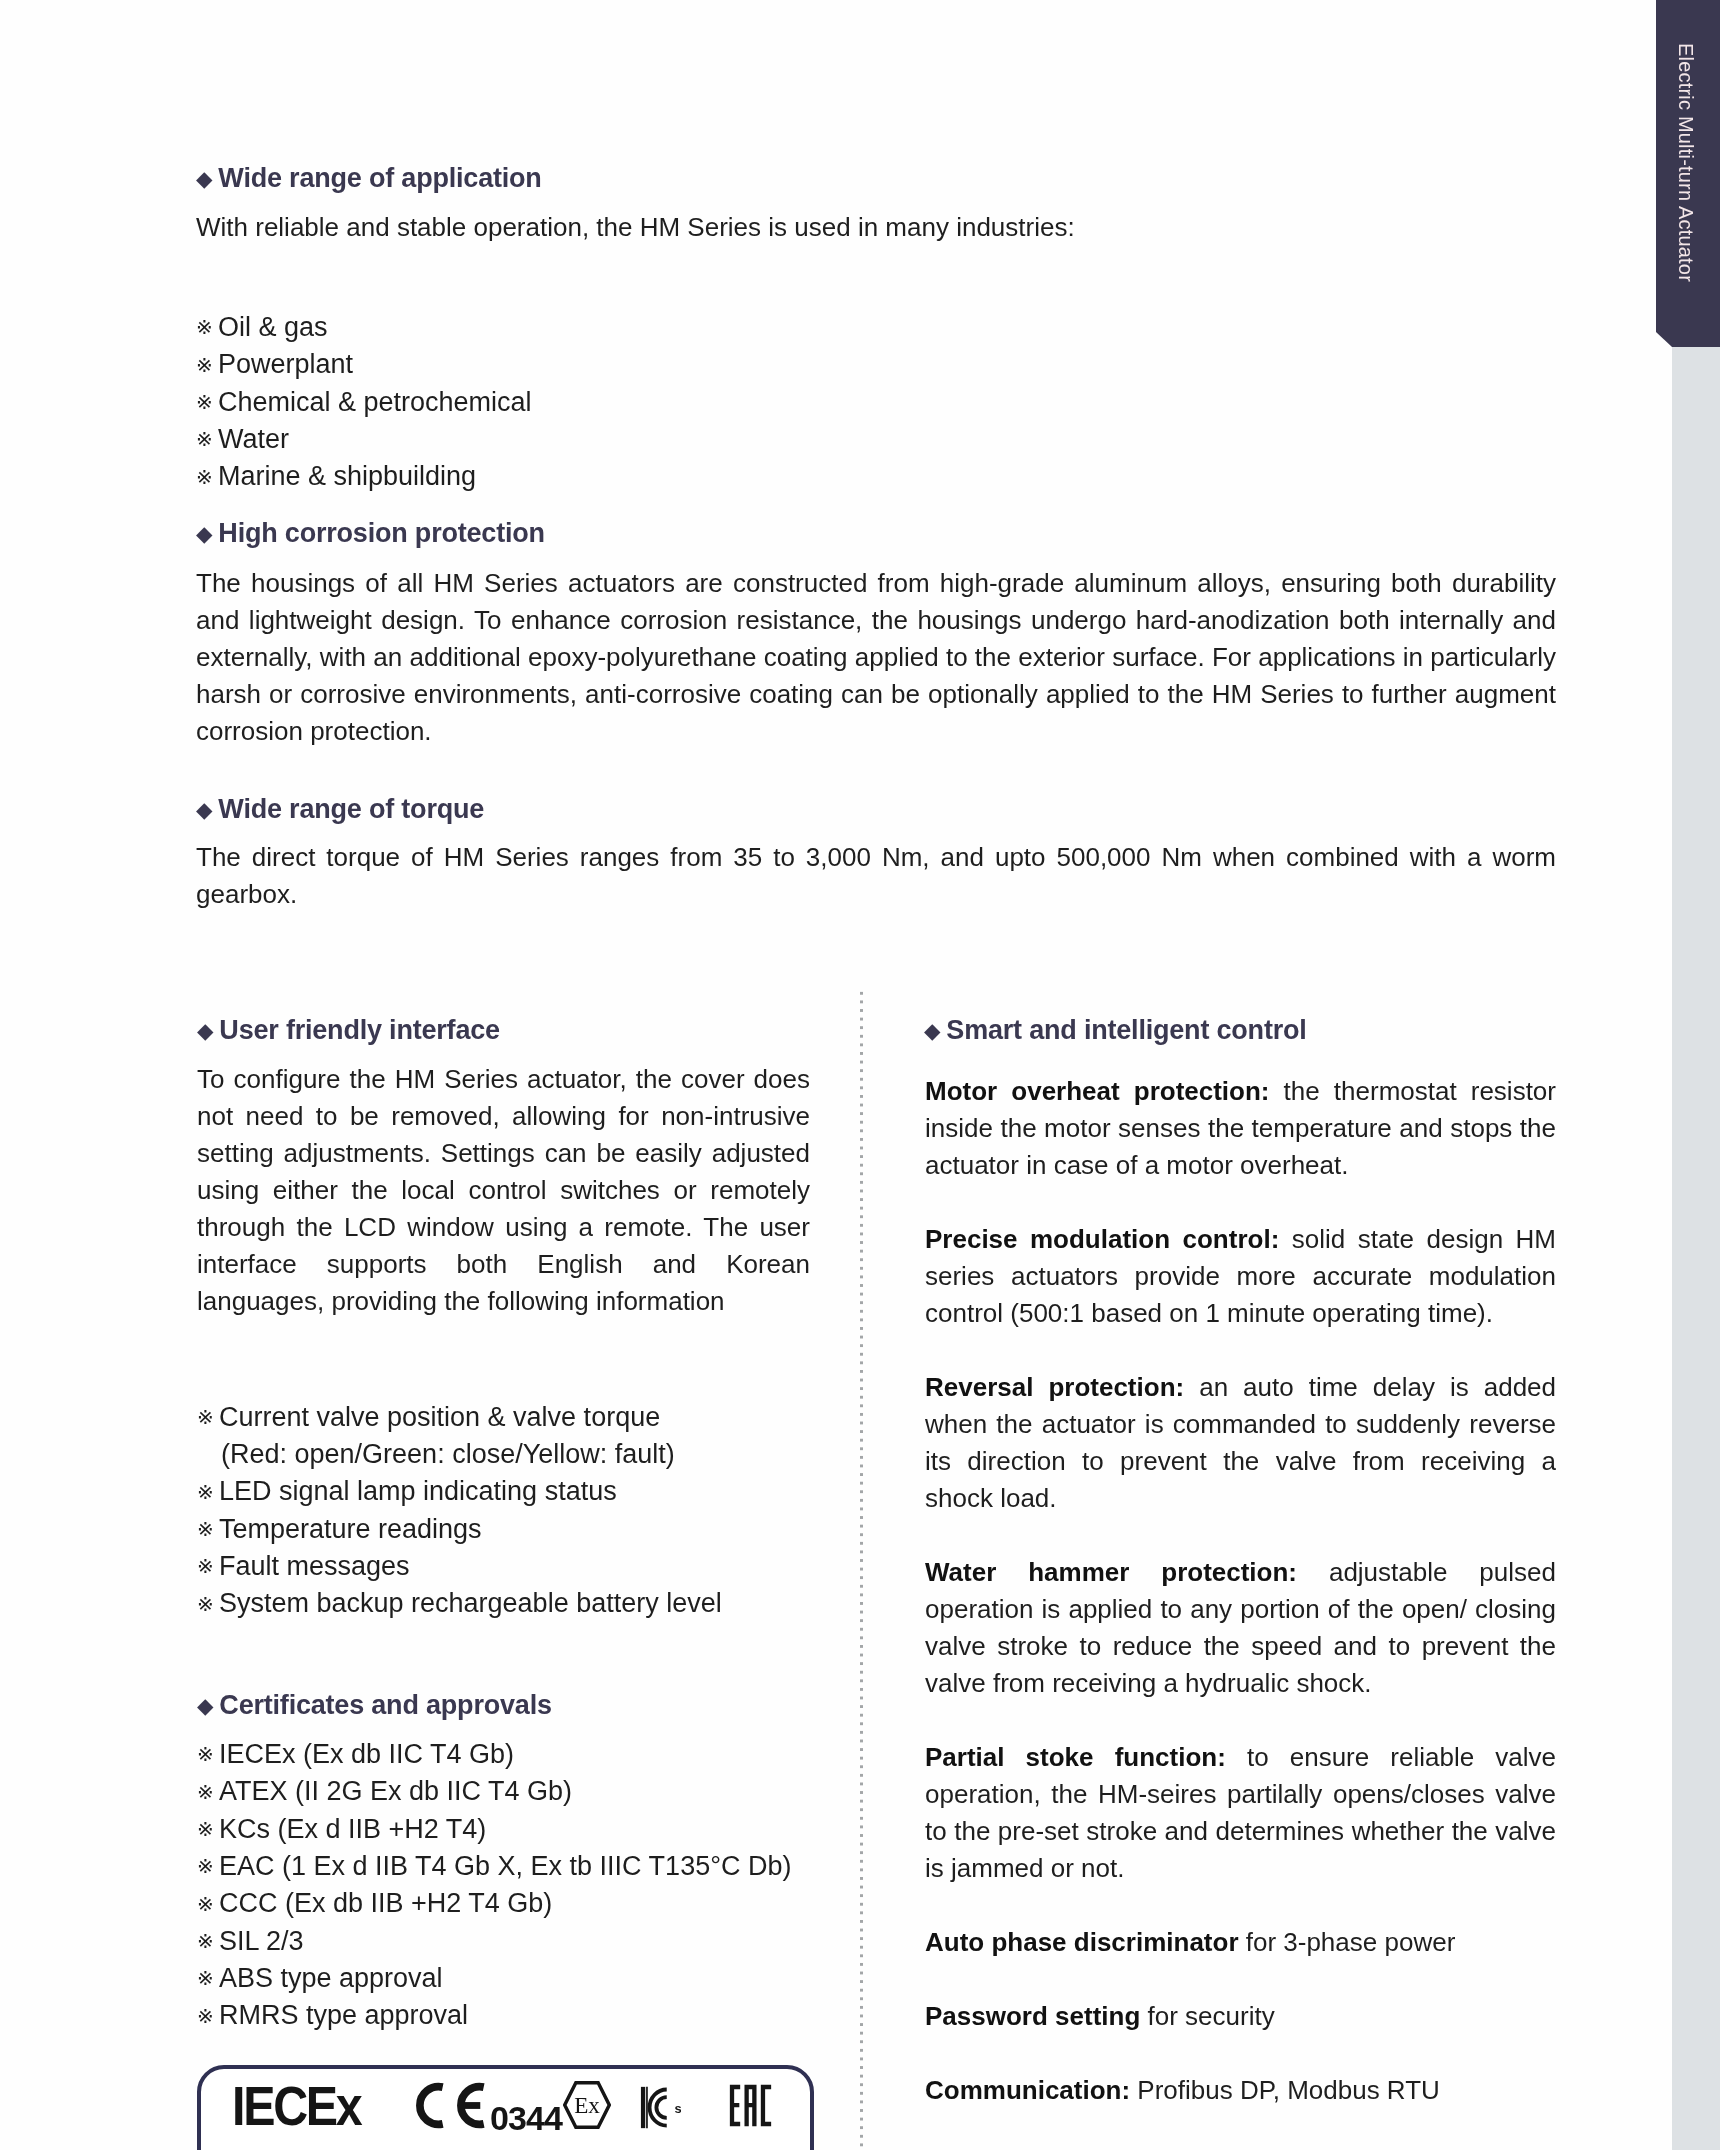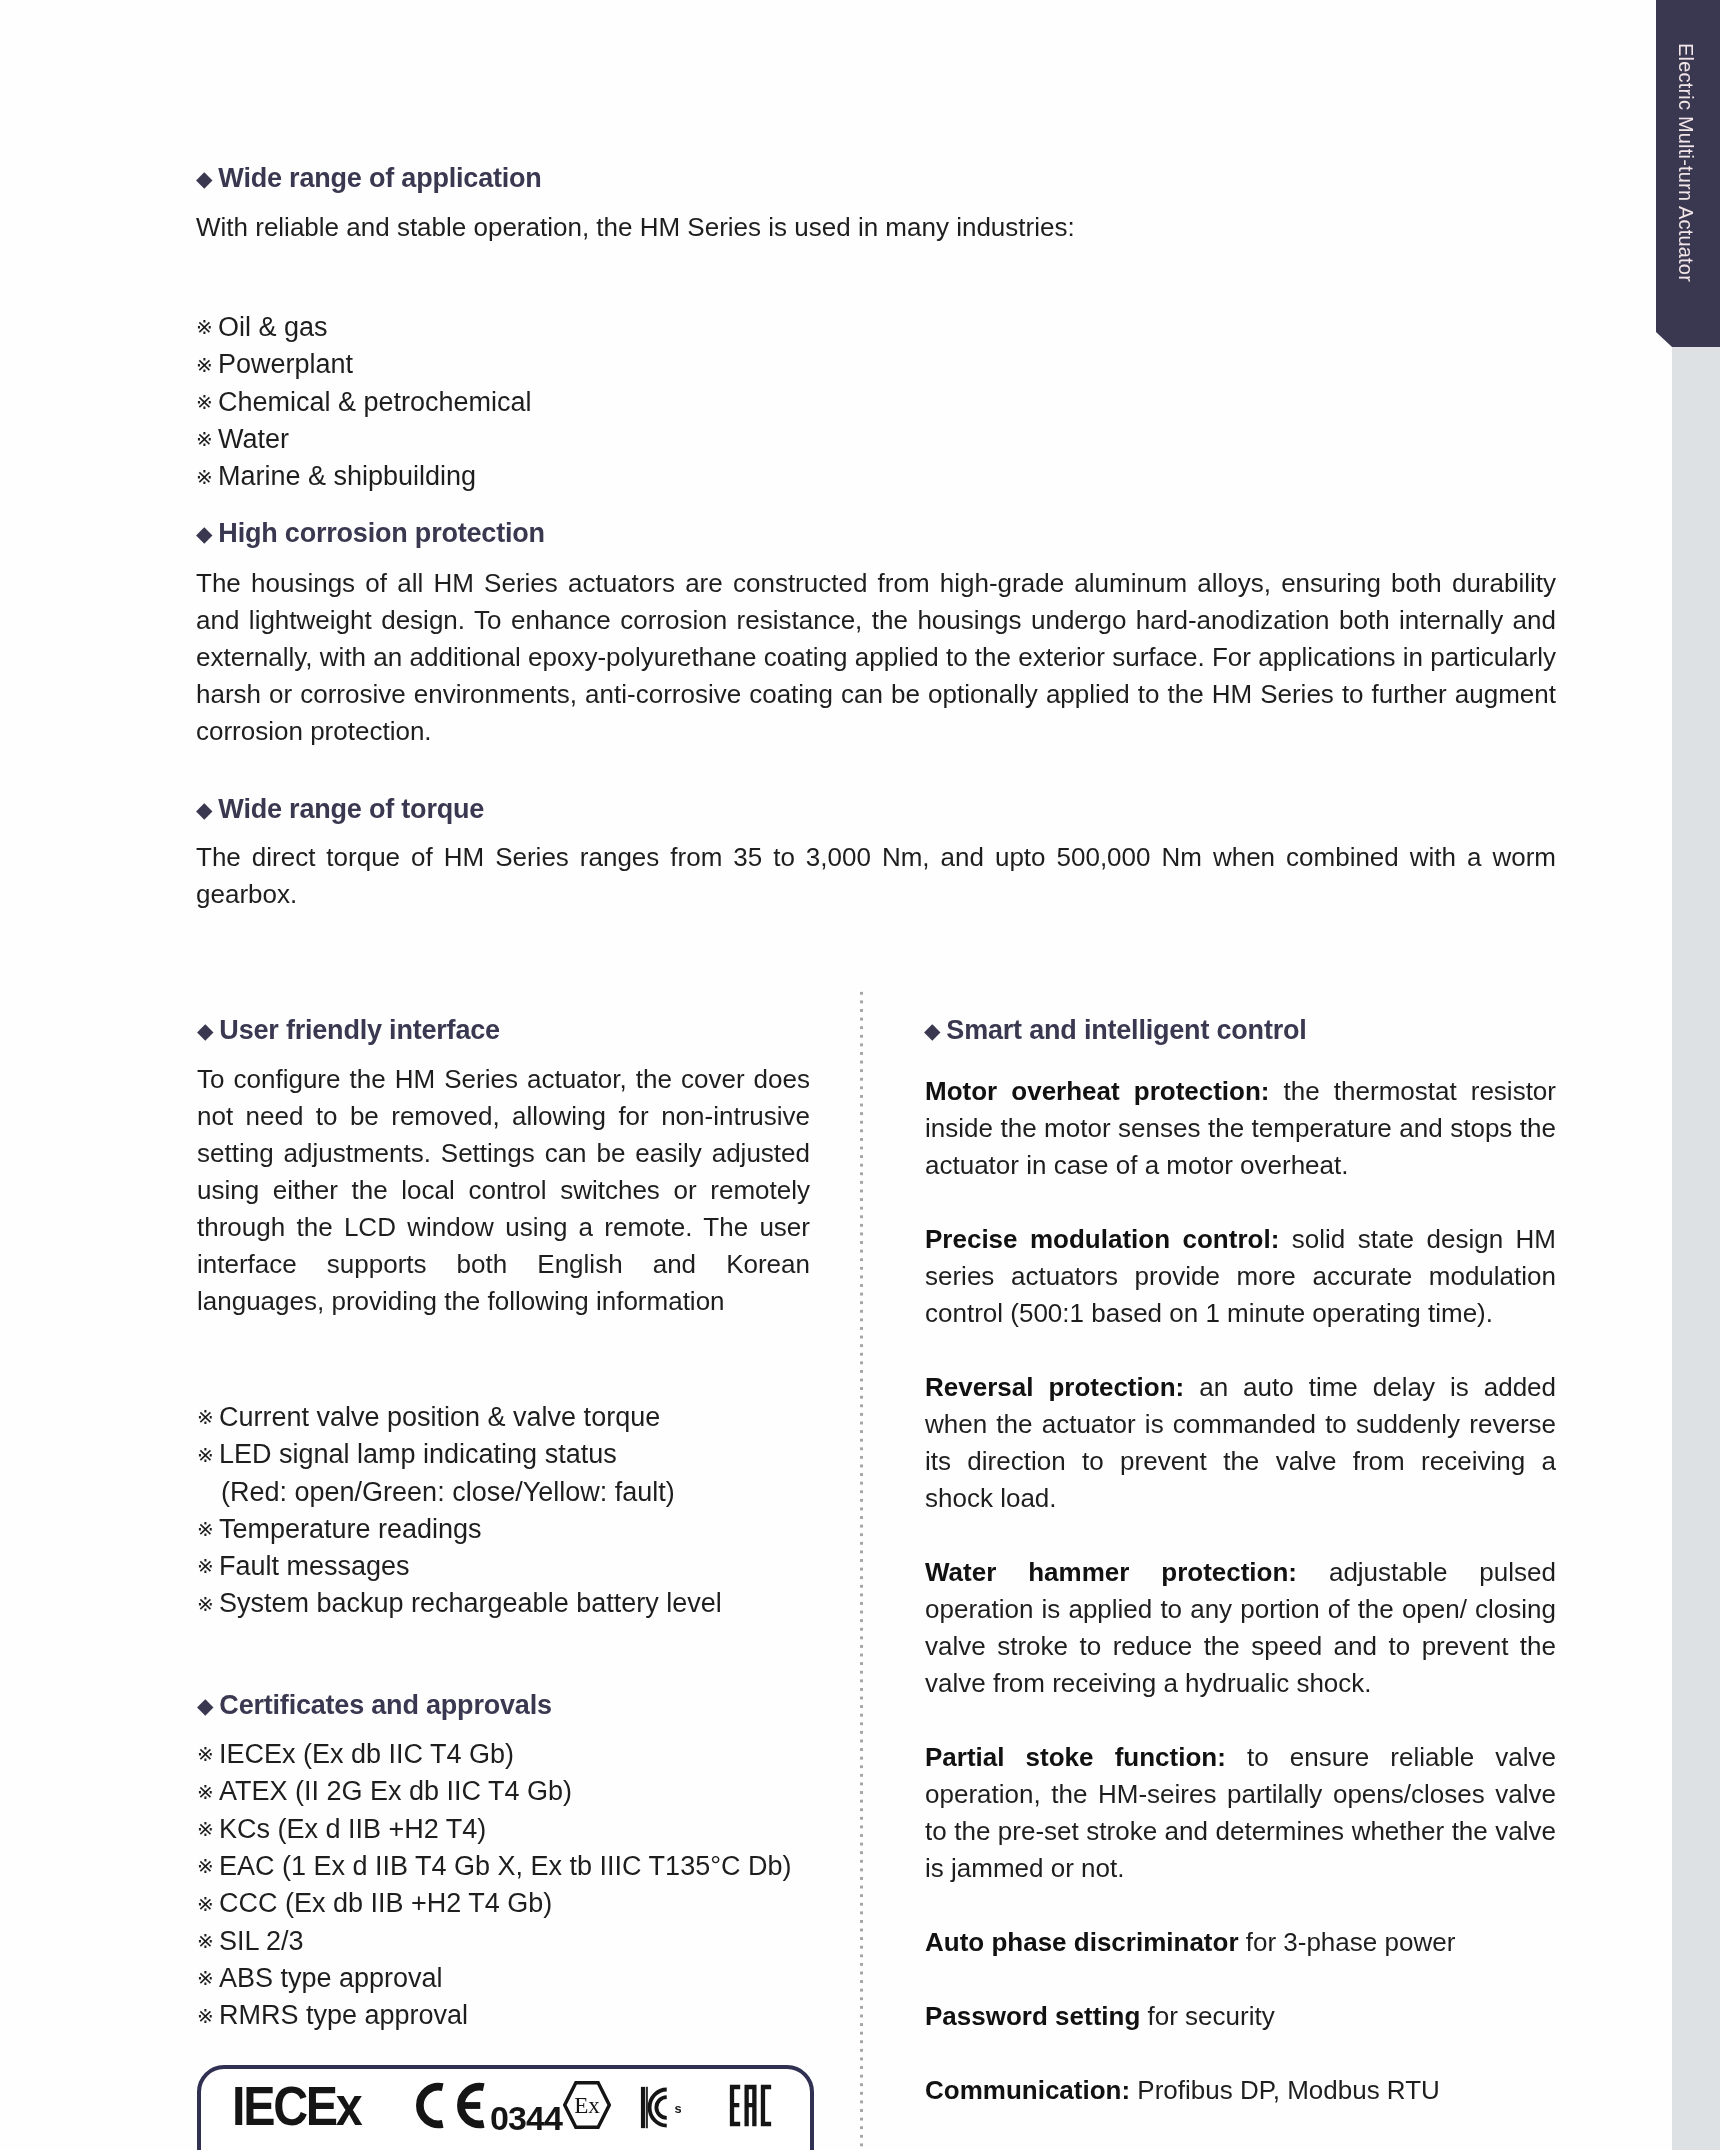--- a/index.html
+++ b/index.html
@@ -78,22 +78,22 @@
 
 <div class="divider"></div>
 
 <div class="h" style="left:197px; top:1015px;">
   <span class="dia">◆</span>
   <span>User friendly interface</span>
 </div>
 <div class="p just" style="left:197px; top:1061px; width:613px;">To configure the HM Series actuator, the cover does not need to be removed, allowing for non-intrusive setting adjustments. Settings can be easily adjusted using either the local control switches or remotely through the LCD window using a remote. The user interface supports both English and Korean languages, providing the following information</div>
 <ul class="list" style="left:197px; top:1399px;">
   <li><span class="mark">※</span><span>Current valve position &amp; valve torque</span></li>
+  <li><span class="indent">(Red: open/Green: close/Yellow: fault)</span></li>
   <li><span class="mark">※</span><span>LED signal lamp indicating status</span></li>
-  <li><span class="indent">(Red: open/Green: close/Yellow: fault)</span></li>
   <li><span class="mark">※</span><span>Temperature readings</span></li>
   <li><span class="mark">※</span><span>Fault messages</span></li>
   <li><span class="mark">※</span><span>System backup rechargeable battery level</span></li>
 </ul>
 
 <div class="h" style="left:197px; top:1690px;">
   <span class="dia">◆</span>
   <span>Certificates and approvals</span>
 </div>
 <ul class="list" style="left:197px; top:1736px;">

